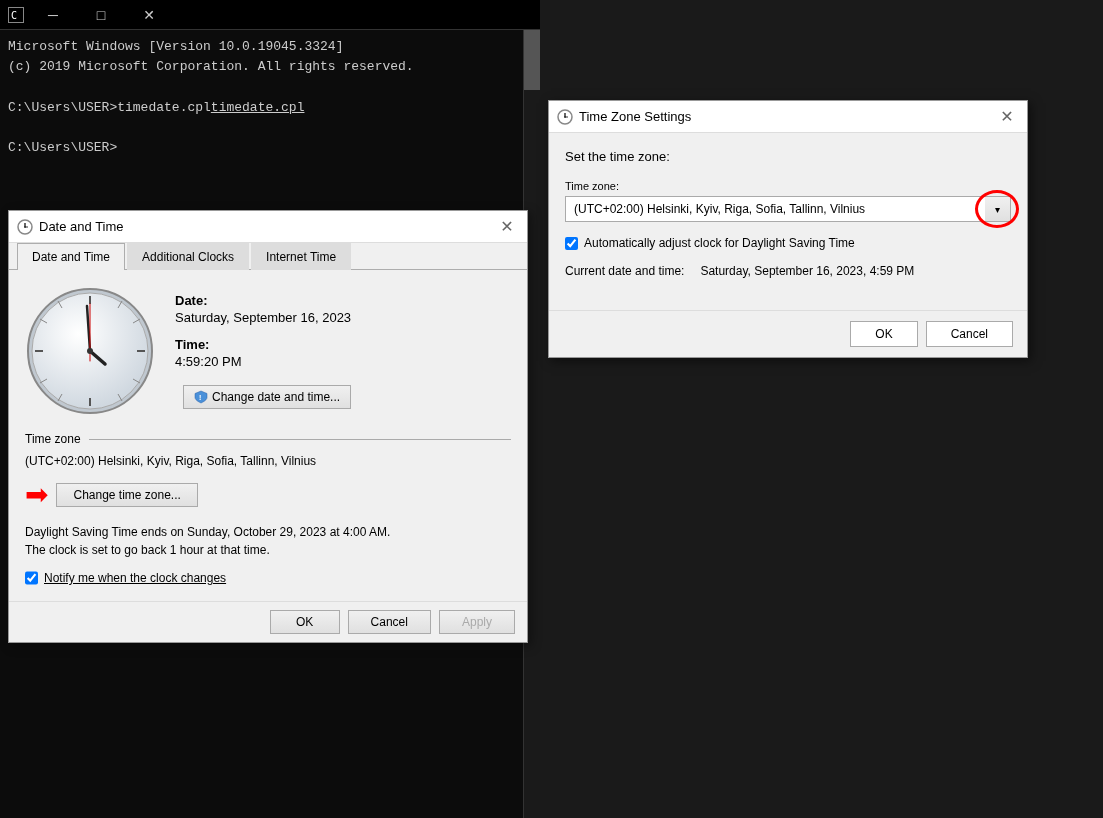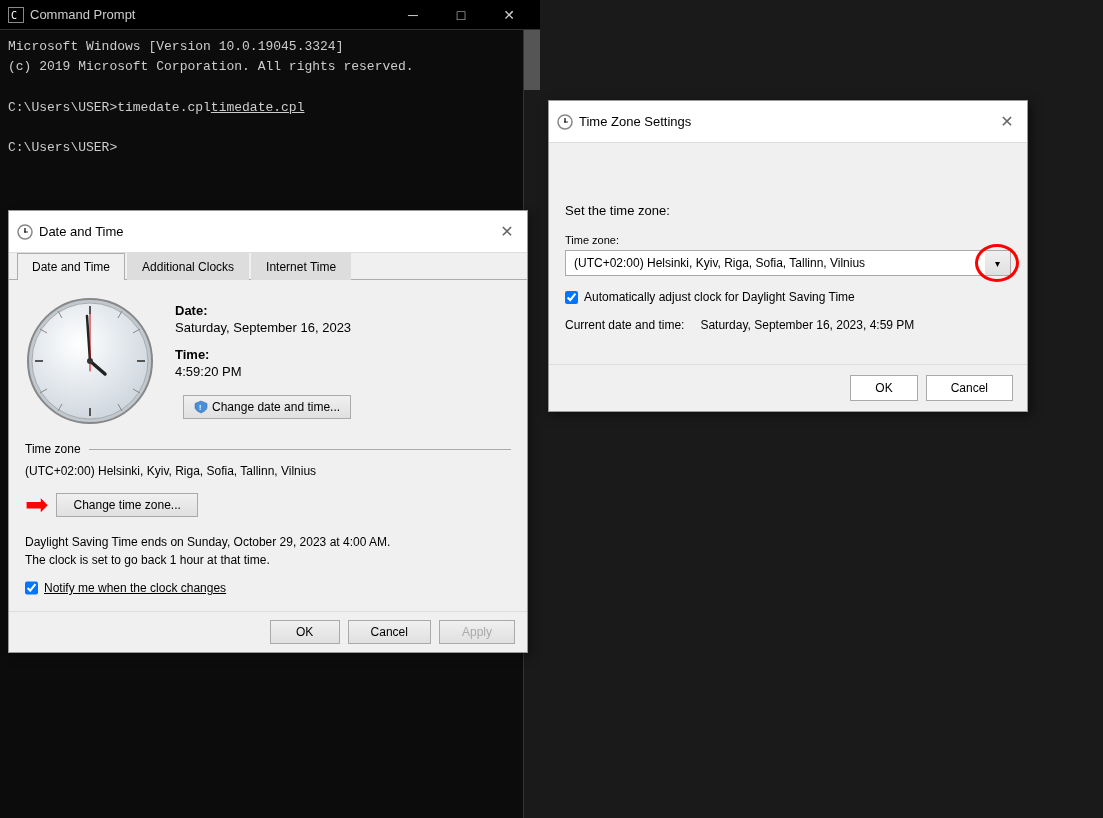--- a/index.html
+++ b/index.html
@@ -95,21 +95,21 @@
       background: #8b5cf6;
       border: 1px solid #999;
       box-shadow: 3px 3px 10px rgba(0,0,0,0.4);
       z-index: 10;
     }
     .dialog-titlebar {
       background: #fff;
       display: flex;
       align-items: center;
       padding: 6px 8px;
-      height: 42px;
+      height: 32px;
       border-bottom: 1px solid #ddd;
     }
     .dialog-title-icon {
       width: 16px; height: 16px;
       margin-right: 6px;
       flex-shrink: 0;
     }
     .dialog-title-text {
       flex: 1;
       font-size: 13px;
@@ -284,21 +284,20 @@
       top: 100px;
       left: 548px;
       width: 480px;
       background: #f0f0f0;
       border: 1px solid #999;
       box-shadow: 3px 3px 10px rgba(0,0,0,0.5);
       z-index: 20;
     }
     .tz-dialog-body {
       padding: 16px;
-      margin-top: 44px;
     }
     .tz-description {
       font-size: 13px;
       margin-bottom: 16px;
       color: #000;
     }
     .tz-label {
       font-size: 11px;
       margin-bottom: 4px;
       color: #000;
@@ -390,21 +389,20 @@
 <body>
 
 <div class="cmd-window">
   <div class="cmd-titlebar">
     <div class="cmd-titlebar-icon">
       <svg width="14" height="14" viewBox="0 0 14 14">
         <rect width="14" height="14" fill="#000"></rect>
         <text x="2" y="11" font-size="10" fill="white" font-family="monospace">C</text>
       </svg>
     </div>
-    <span class="cmd-title">Command Prompt</span>
     <div class="cmd-controls">
       <button class="cmd-ctrl-btn">─</button>
       <button class="cmd-ctrl-btn">□</button>
       <button class="cmd-ctrl-btn close">✕</button>
     </div>
   </div>
   <div class="cmd-content">
     <p>Microsoft Windows [Version 10.0.19045.3324]</p>
     <p>(c) 2019 Microsoft Corporation. All rights reserved.</p>
     <p>&nbsp;</p>

